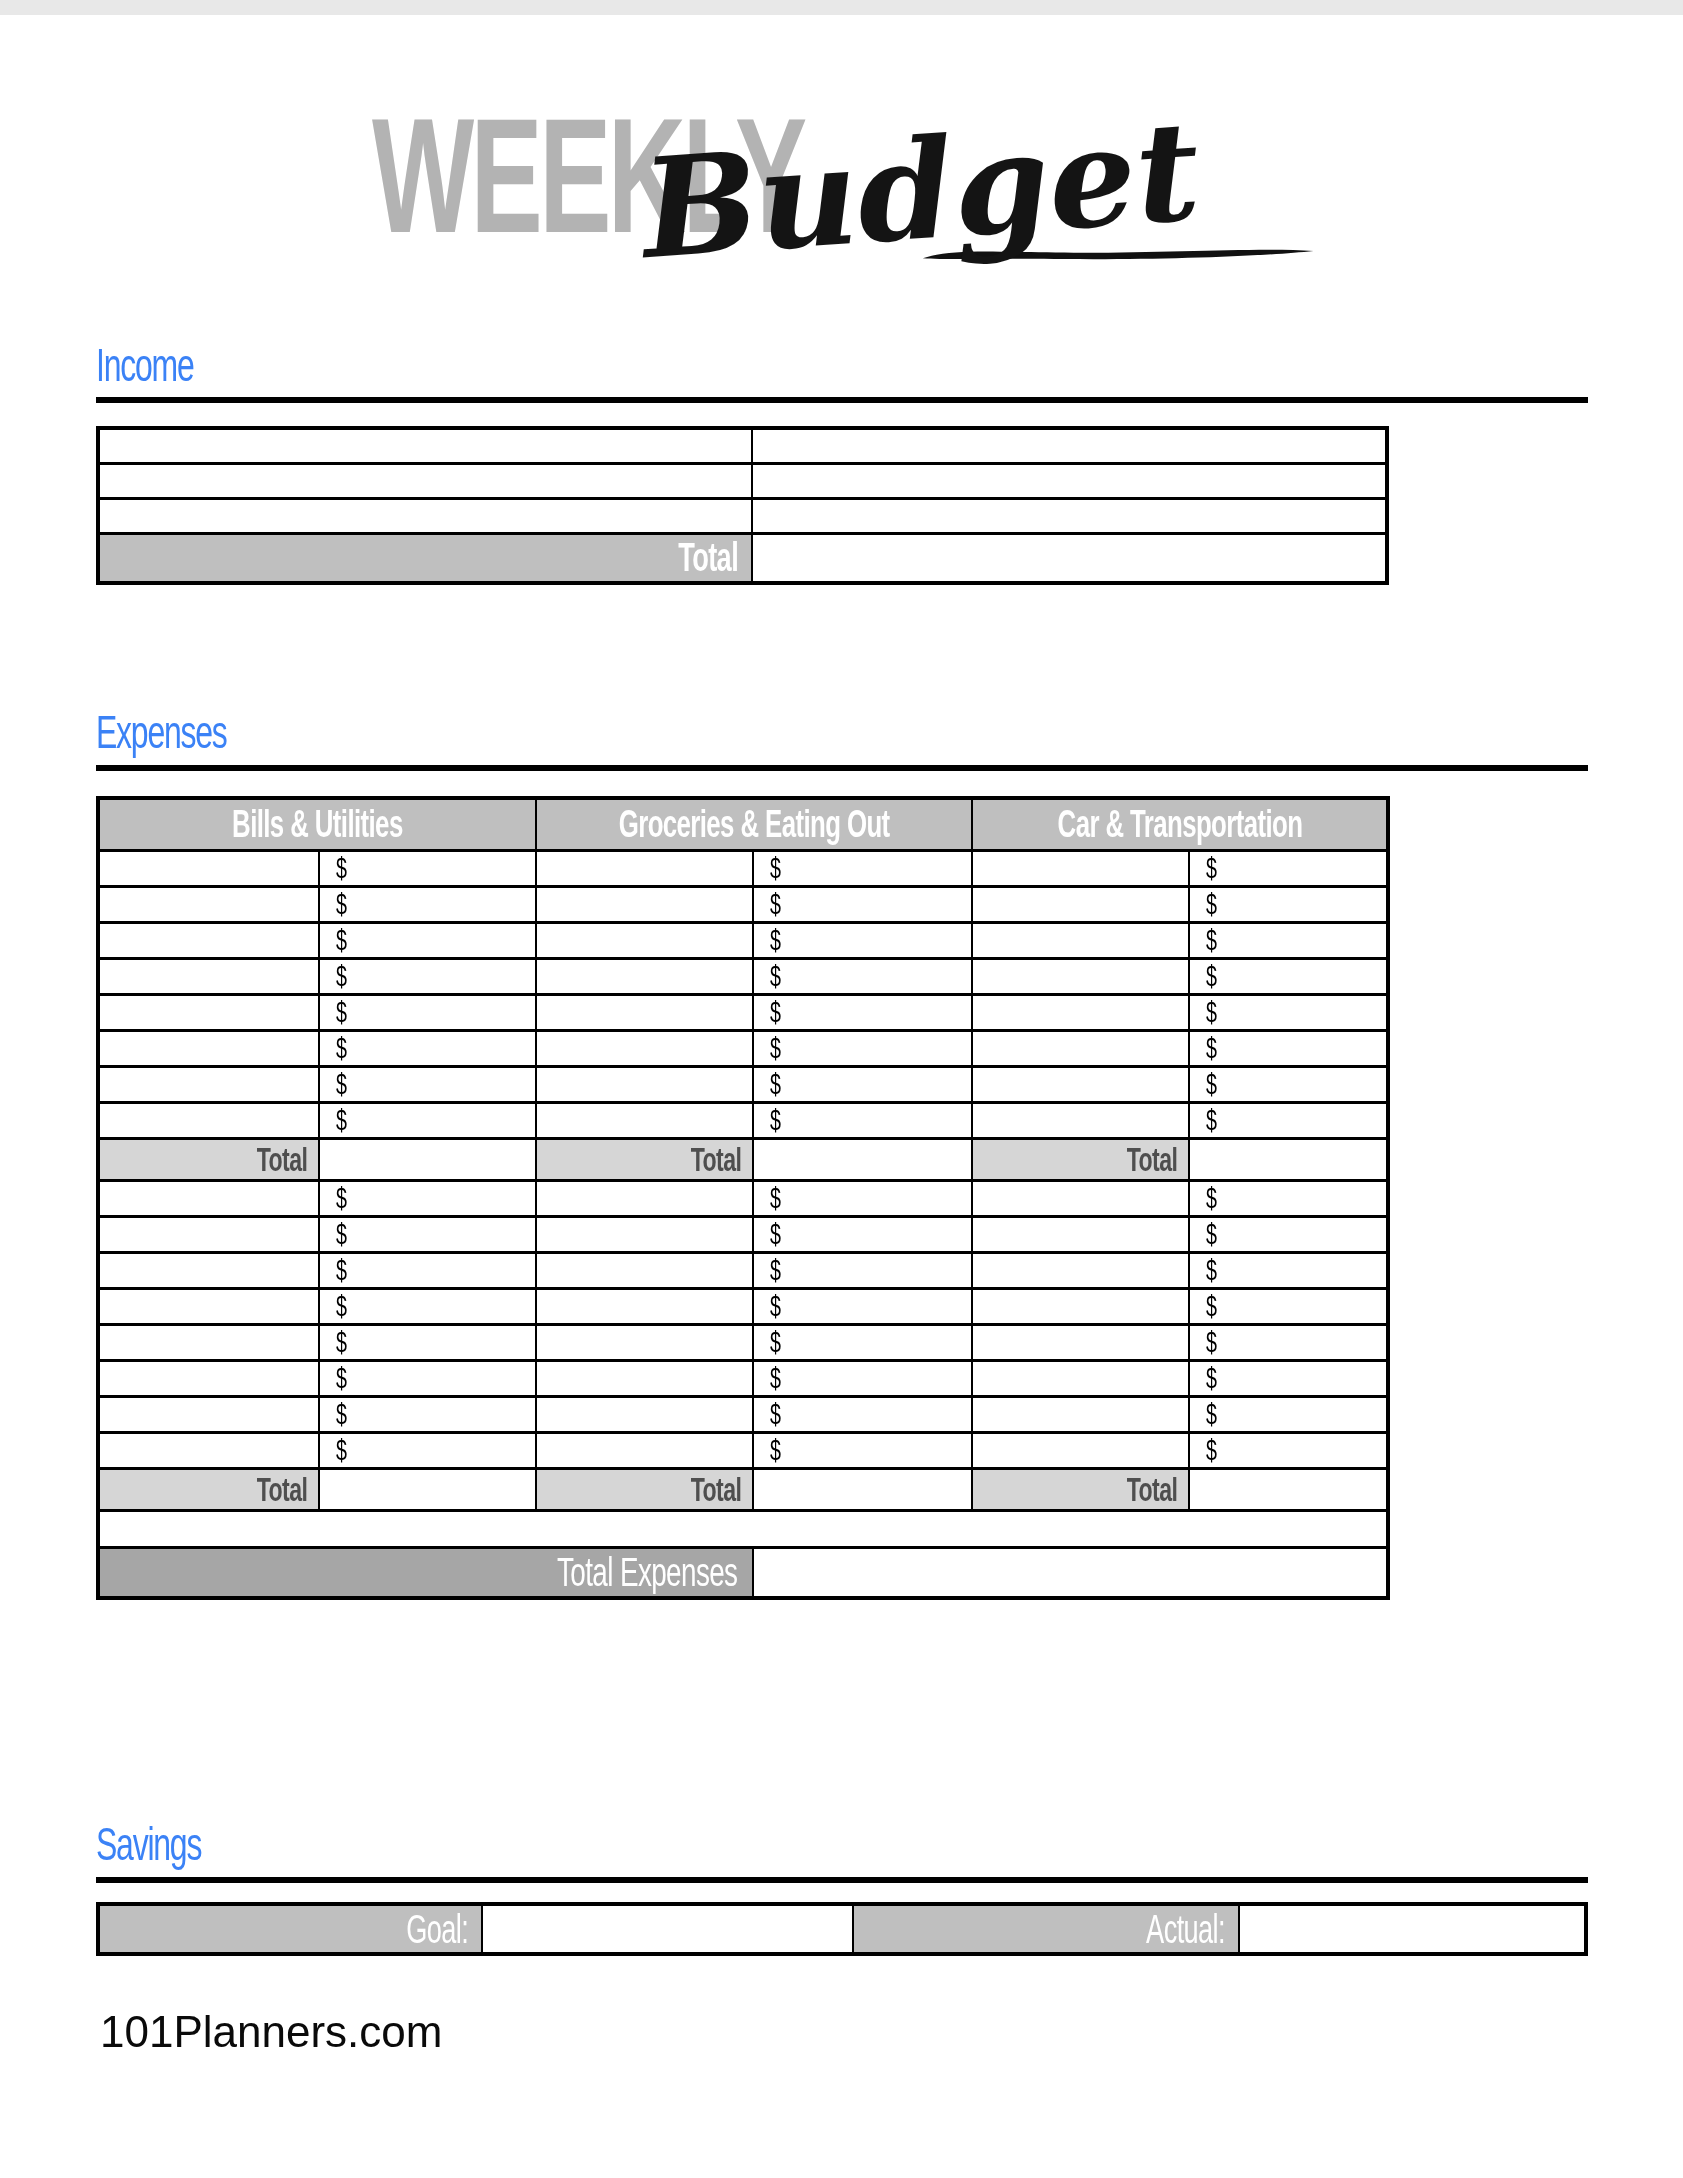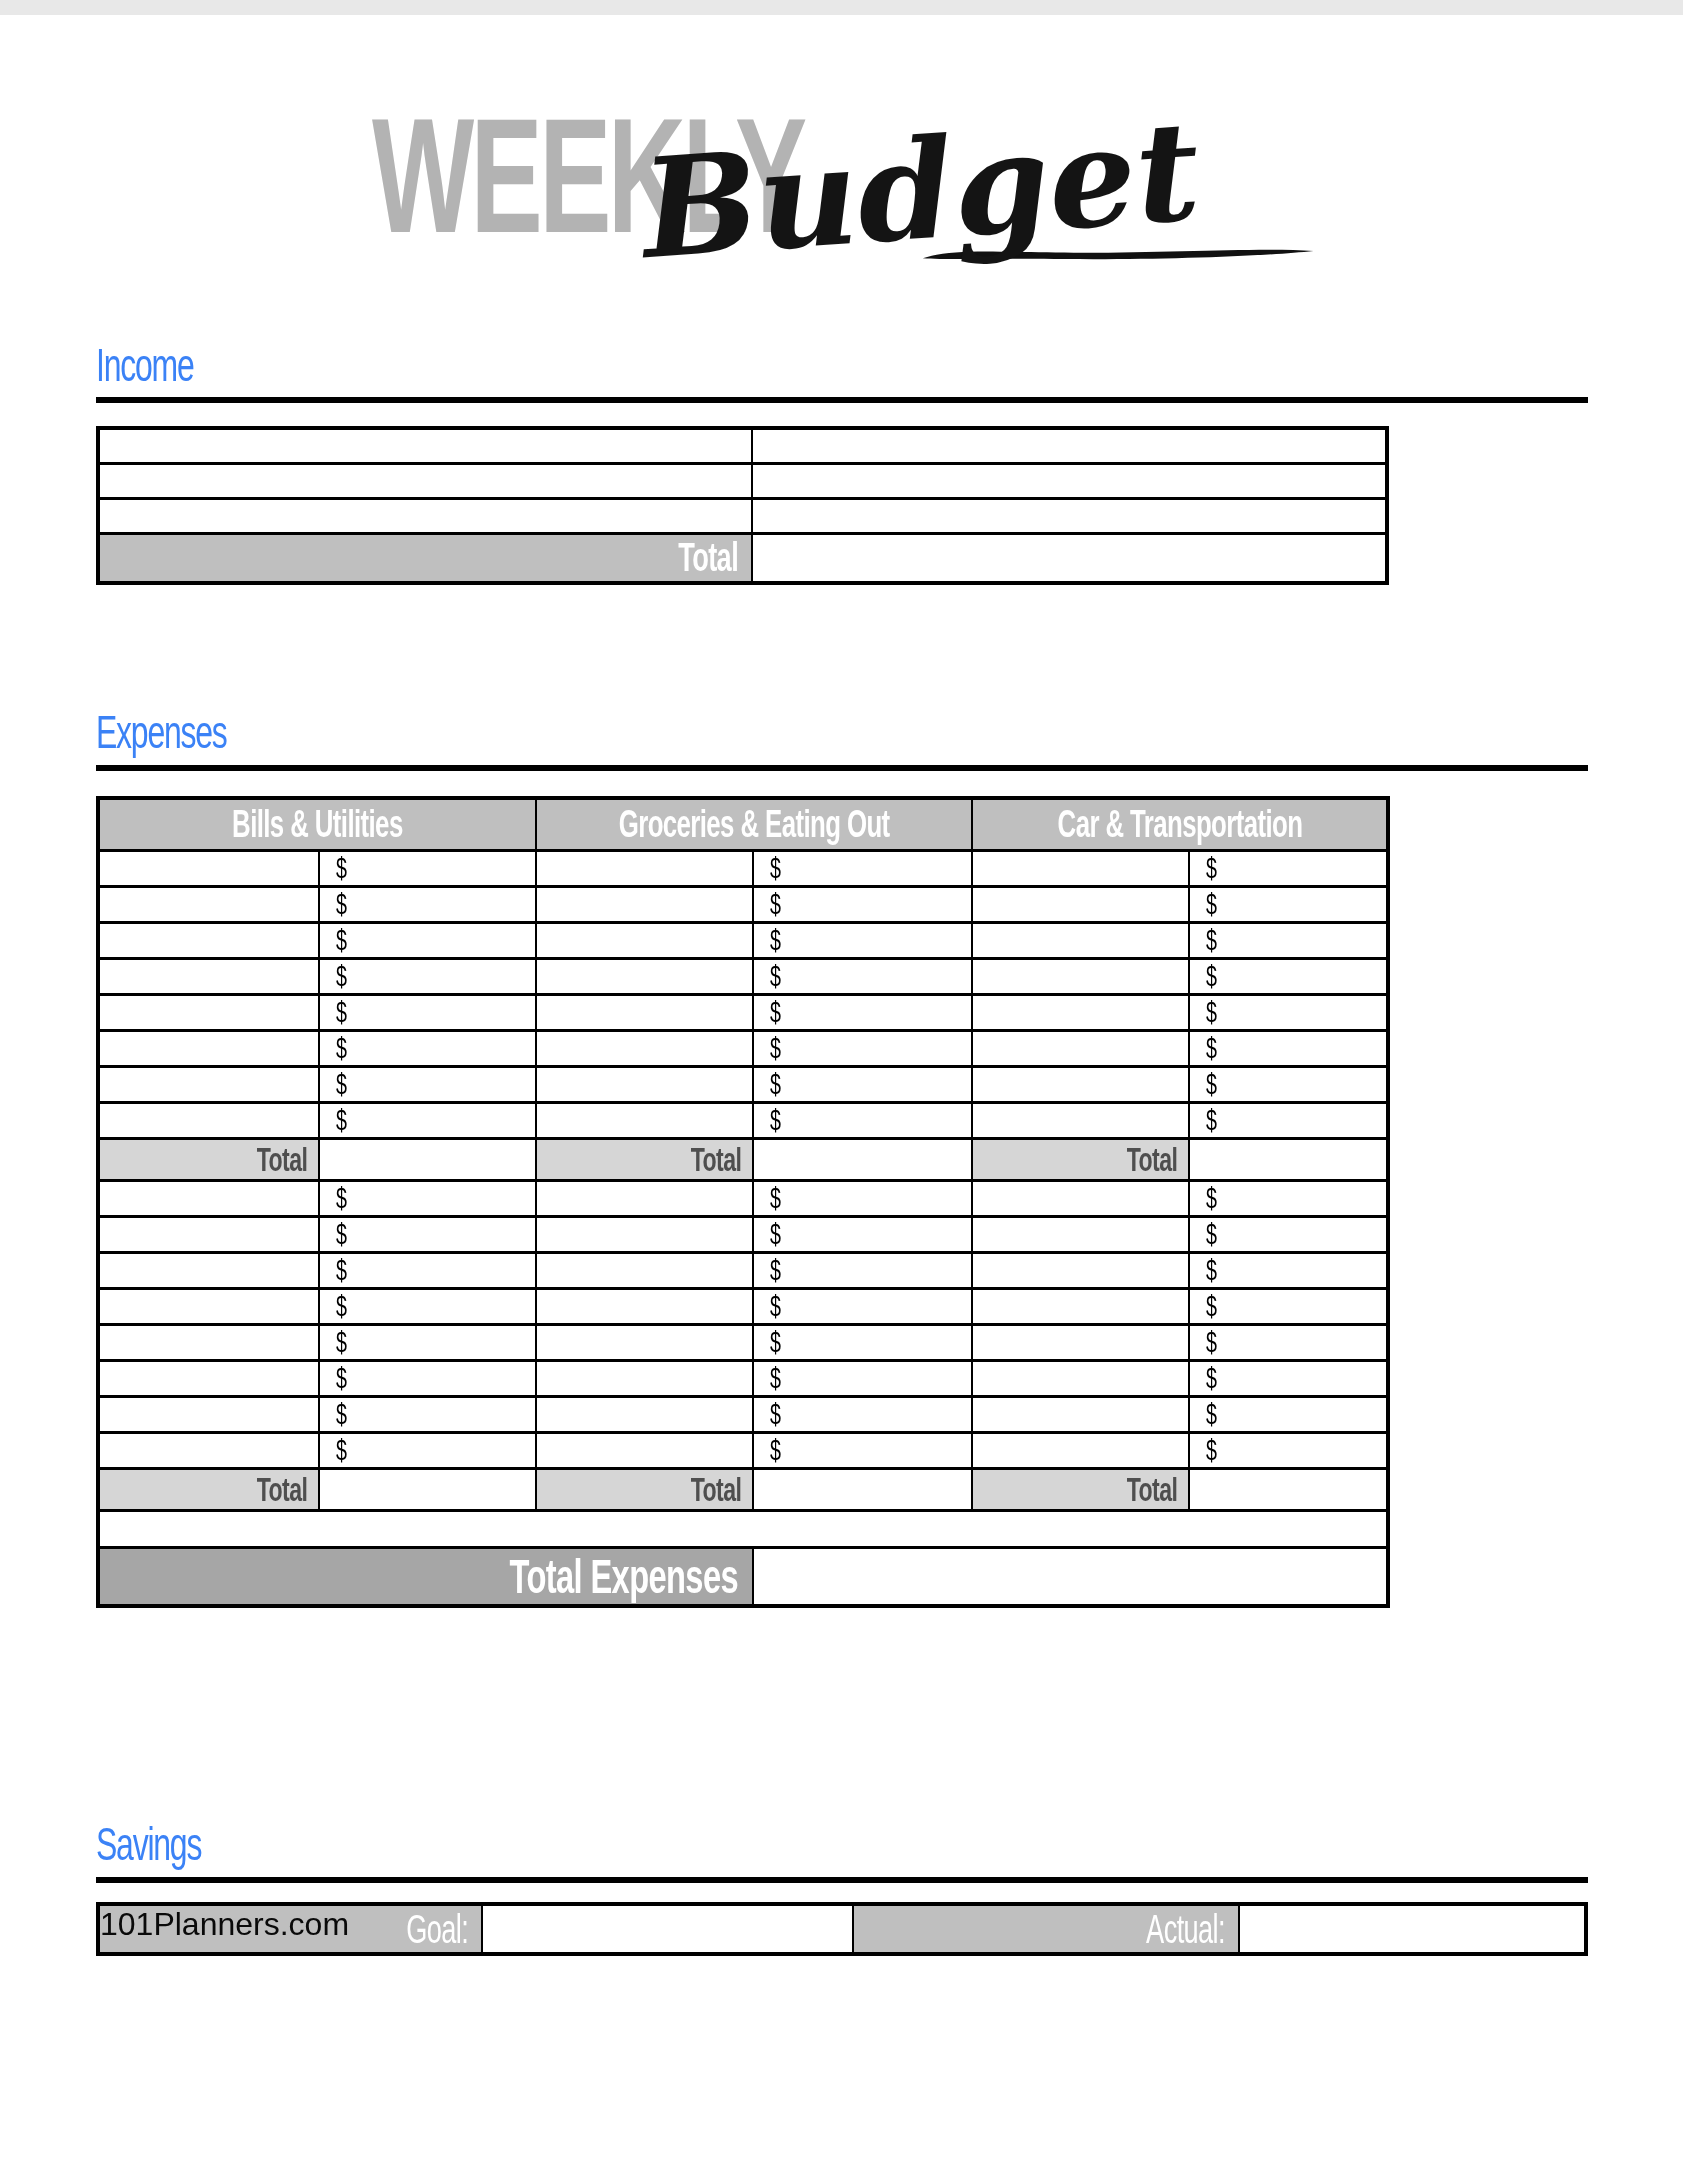--- a/index.html
+++ b/index.html
@@ -49,30 +49,30 @@
   .income-table td.tot-val { background:#fff; }
 
   
   .exp-table { left:96px; top:781px; width:1289px;padding-left:10px; }
   .exp-table th.gh { height:52px; background:var(--gray-med,#bfbfbf); color:#fff; font-size:38px; font-weight:700; text-align:center; }
   .exp-table td.el { height:36px; background:#fff; }
   .exp-table td.ea { background:#fff; font-size:29px; color:#000; text-align:left; padding-left:16px; }
   .exp-table td.tl { height:37px; background:var(--gray-light,#d6d6d6); color:var(--total-text,#4f4f4f); font-size:34px; font-weight:700; text-align:right; padding-right:10.8px; }
   .exp-table td.tv { background:#fff; }
   .exp-table td.spacer { height:37px; background:#fff; }
-  .exp-table td.texp-lbl { height:51px; background:var(--gray-dark,#a6a6a6); color:#fff; font-size:48px; font-weight:700; text-align:right; padding-right:14.4px; }
+  .exp-table td.texp-lbl { height:51px; background:var(--gray-dark,#a6a6a6); color:#fff; font-size:41px; font-weight:400; text-align:right; padding-right:14.4px; }
   .exp-table td.texp-val { background:#fff; }
 
   
   .sav-table { left:96px; top:1887px; width:1488px; }
   .sav-table td { height:50px; }
   .sav-table td.slbl { background:var(--gray-med,#bfbfbf); color:#fff; font-size:40px; font-weight:400; text-align:right; padding-right:12.6px; }
   .sav-table td.sval { background:#fff; }
 
-  .footer { position:absolute; left:100px; top:1891px; font-size:32px; color:#0a0a0a; }
+  .footer { position:absolute; left:100px; top:1992px; font-size:44px; color:#0a0a0a; }
 </style>
 </head>
 <body>
 
 <div class="page">
 
   <div class="title-block">
     <span class="weekly">WEEKLY</span>
     <span class="budget">Budget</span>
     <svg class="swoosh" width="396" height="40" viewBox="0 0 440 44">

